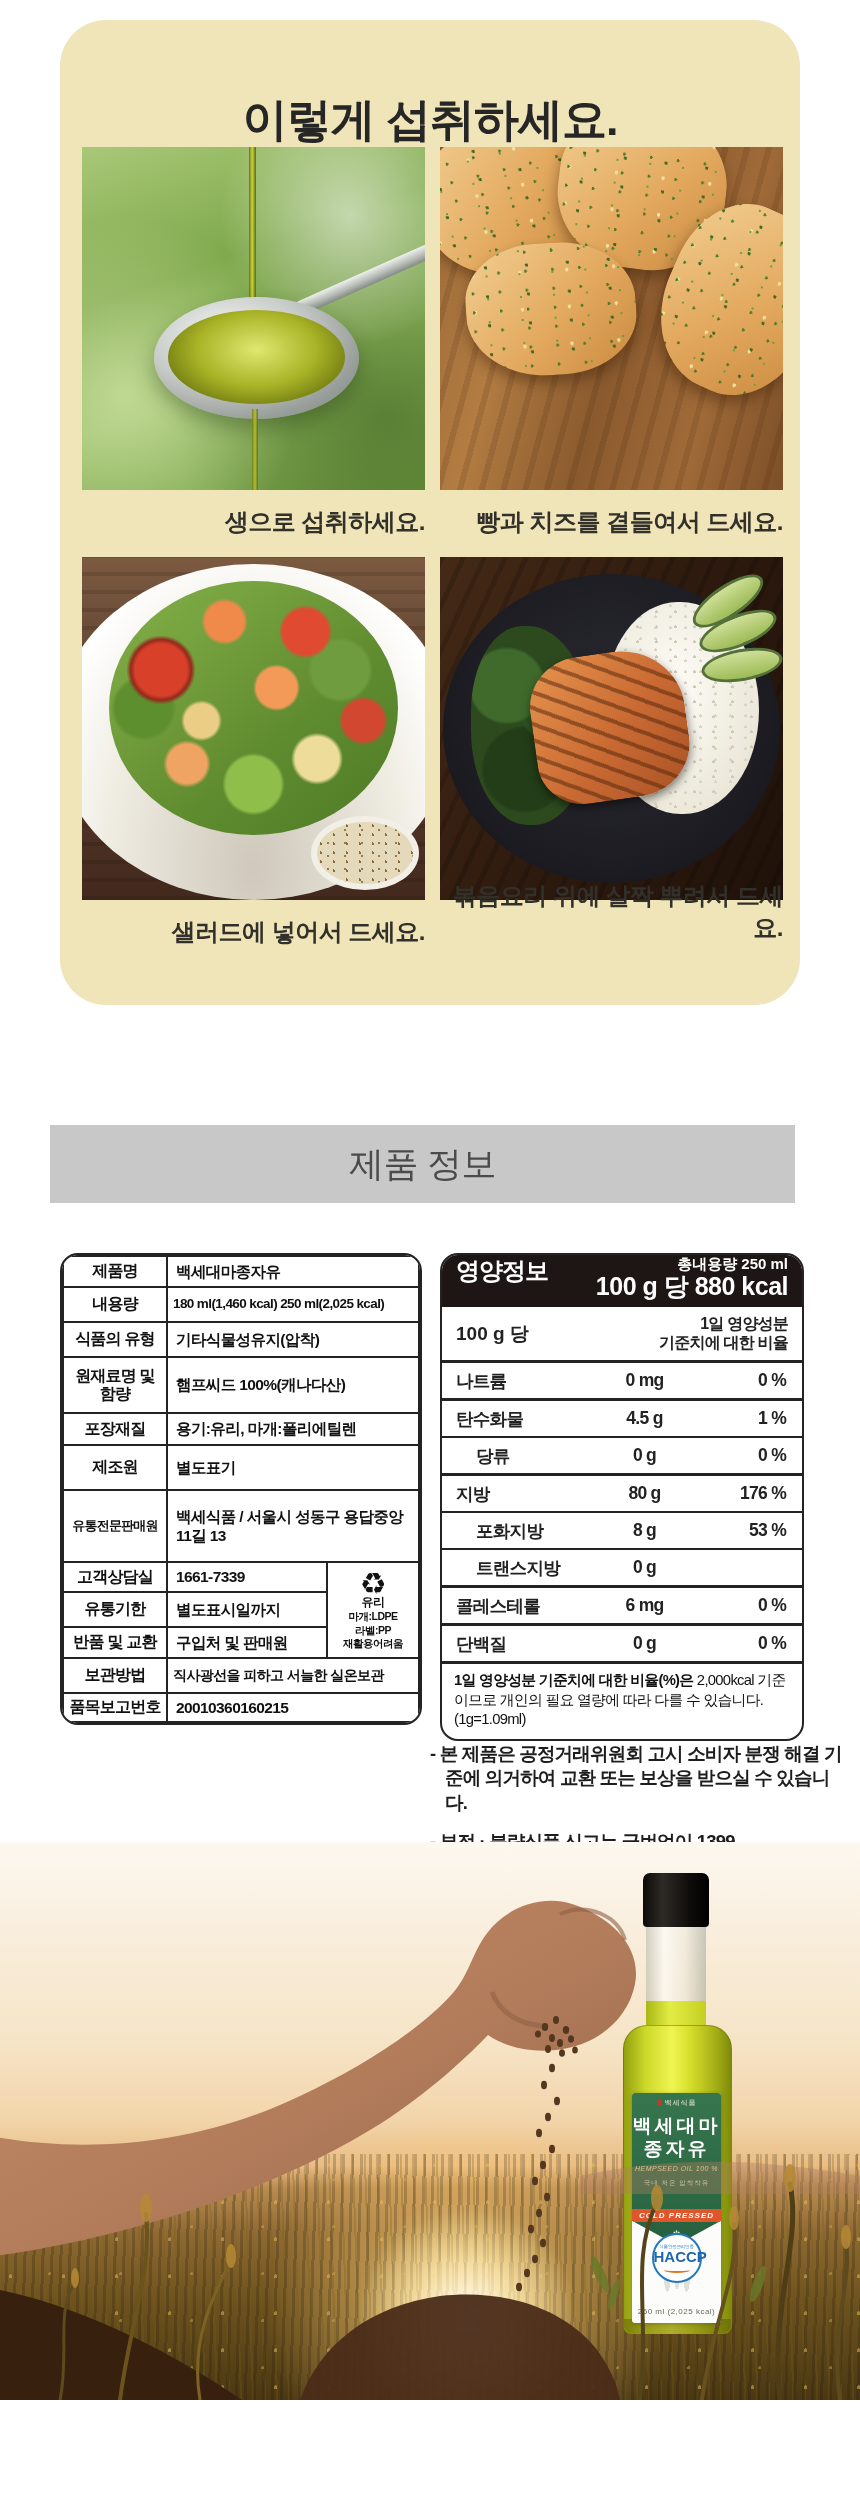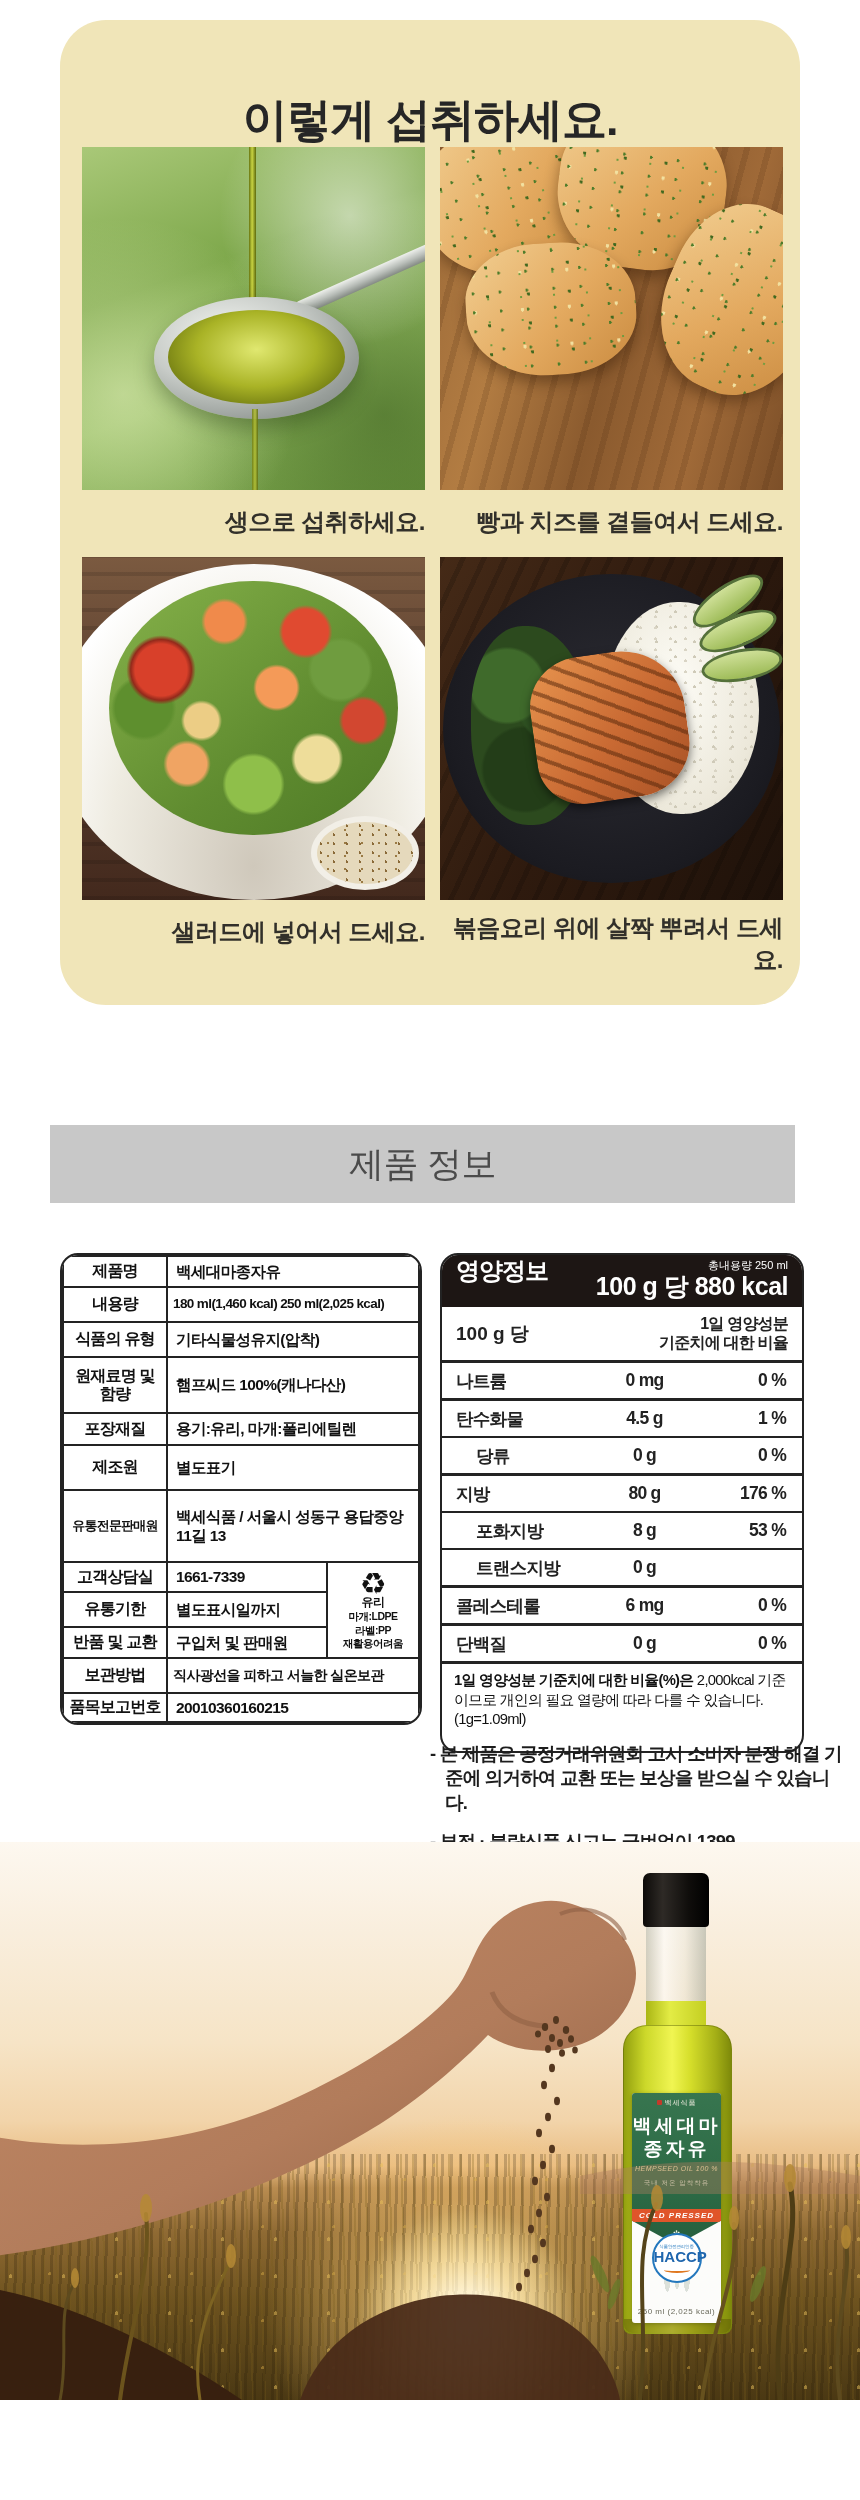--- a/index.html
+++ b/index.html
@@ -15,21 +15,21 @@
   .u-img{position:absolute;width:343px;height:343px;overflow:hidden;background:#888;}
   .u-img.i1{left:22px;top:127px;}
   .u-img.i2{left:380px;top:127px;}
   .u-img.i3{left:22px;top:537px;}
   .u-img.i4{left:380px;top:537px;}
   .u-cap{position:absolute;width:343px;text-align:right;font-size:24px;
     font-weight:600;color:#32302a;letter-spacing:-0.5px;}
   .u-cap.c1{left:22px;top:486px;}
   .u-cap.c2{left:380px;top:486px;}
   .u-cap.c3{left:22px;top:896px;}
-  .u-cap.c4{left:380px;top:892px;}
+  .u-cap.c4{left:380px;top:860px;}
 
   
   .i1{background:
     radial-gradient(circle at 78% 20%, rgba(255,255,255,.55), rgba(255,255,255,0) 34%),
     radial-gradient(circle at 12% 72%, rgba(225,238,185,.6), transparent 45%),
     radial-gradient(circle at 88% 78%, rgba(55,88,28,.5), transparent 52%),
     linear-gradient(160deg,#a9c878 0%,#7ea84b 35%,#90b95e 62%,#6d9840 100%);}
   .oil-stream{position:absolute;left:167px;top:0;width:7px;height:182px;
     background:linear-gradient(90deg,#66740f,#c9d442 45%,#5c690d);}
   .spoon-handle{position:absolute;left:205px;top:122px;width:170px;height:15px;border-radius:8px;
@@ -152,35 +152,35 @@
   .recycle-mat{font-size:12px;font-weight:700;margin-top:-4px;}
   .recycle-line{font-size:10.5px;font-weight:700;letter-spacing:-0.5px;line-height:1.3;}
 
   
   .nut-wrap{position:absolute;left:440px;top:1253px;width:360px;
     border:2px solid #232323;border-radius:18px;overflow:hidden;background:#fff;}
   .nut-header{height:52px;background:#1d1614;color:#fff;display:flex;
     align-items:flex-start;justify-content:space-between;padding:0 14px;}
   .nut-header .t{font-size:24px;font-weight:700;letter-spacing:-1px;}
   .nut-header .r{text-align:right;line-height:1.1;}
-  .nut-header .r .small{font-size:11px;font-weight:400;}
+  .nut-header .r .small{font-size:15px;font-weight:700;}
   .nut-header .r .big{font-size:25px;font-weight:800;letter-spacing:-0.5px;}
   .nut-sub{height:53px;display:flex;align-items:center;justify-content:space-between;
     padding:0 14px;}
   .nut-sub .l{font-size:19px;font-weight:600;}
   .nut-sub .r{text-align:right;font-size:16px;font-weight:700;line-height:1.15;letter-spacing:-0.8px;}
   .nut-row{height:35px;display:grid;grid-template-columns:150px 105px 1fr;
     align-items:center;border-top:2px solid #232323;font-size:17.5px;font-weight:700;
     letter-spacing:-0.7px;}
   .nut-row.thick{border-top-width:3px;}
   .nut-row .n{padding-left:14px;}
   .nut-row.ind .n{padding-left:34px;}
   .nut-row .a{text-align:center;font-weight:600;}
   .nut-row .d{text-align:right;padding-right:16px;font-weight:600;}
-  .nut-foot{border-top:3px solid #232323;padding:7px 12px 21px;font-size:14.8px;
+  .nut-foot{border-top:3px solid #232323;padding:7px 12px 9px;font-size:14.8px;
     line-height:1.32;letter-spacing:-0.7px;color:#111;}
   .nut-foot b{font-weight:800;}
 
   
   .notes{position:absolute;left:430px;top:1742px;width:420px;}
   .note{font-size:18.5px;font-weight:700;color:#1d1d1d;letter-spacing:-0.8px;
     line-height:1.32;padding-left:15px;text-indent:-15px;margin-bottom:15px;}
 
   
   .photo{position:absolute;left:0;top:1842px;width:860px;height:558px;overflow:hidden;

